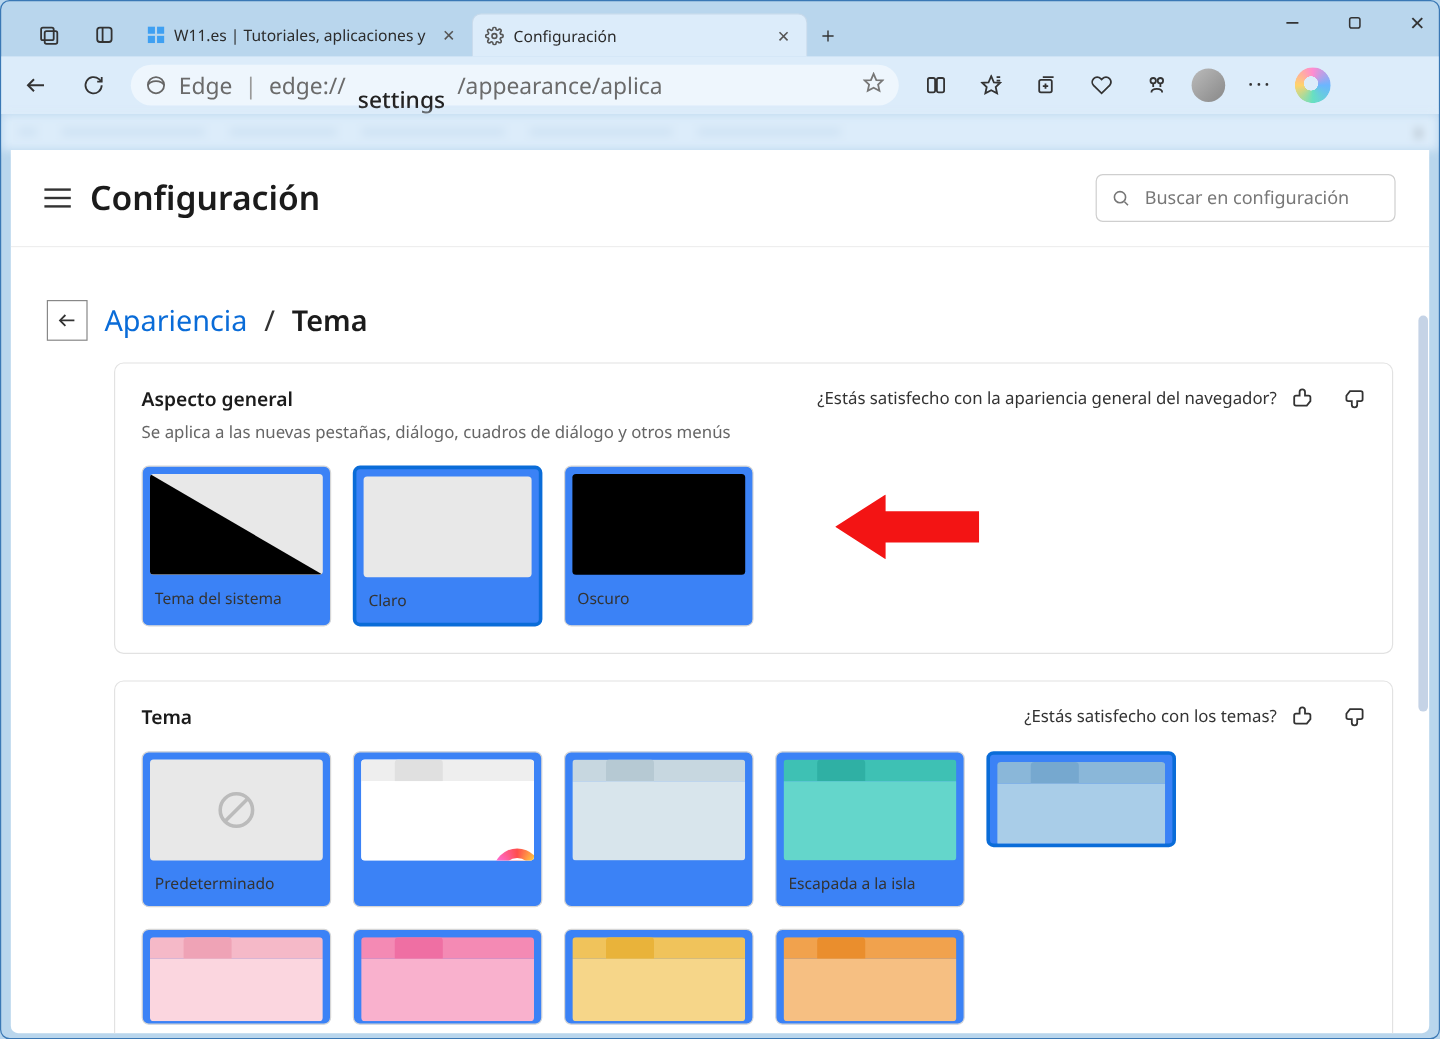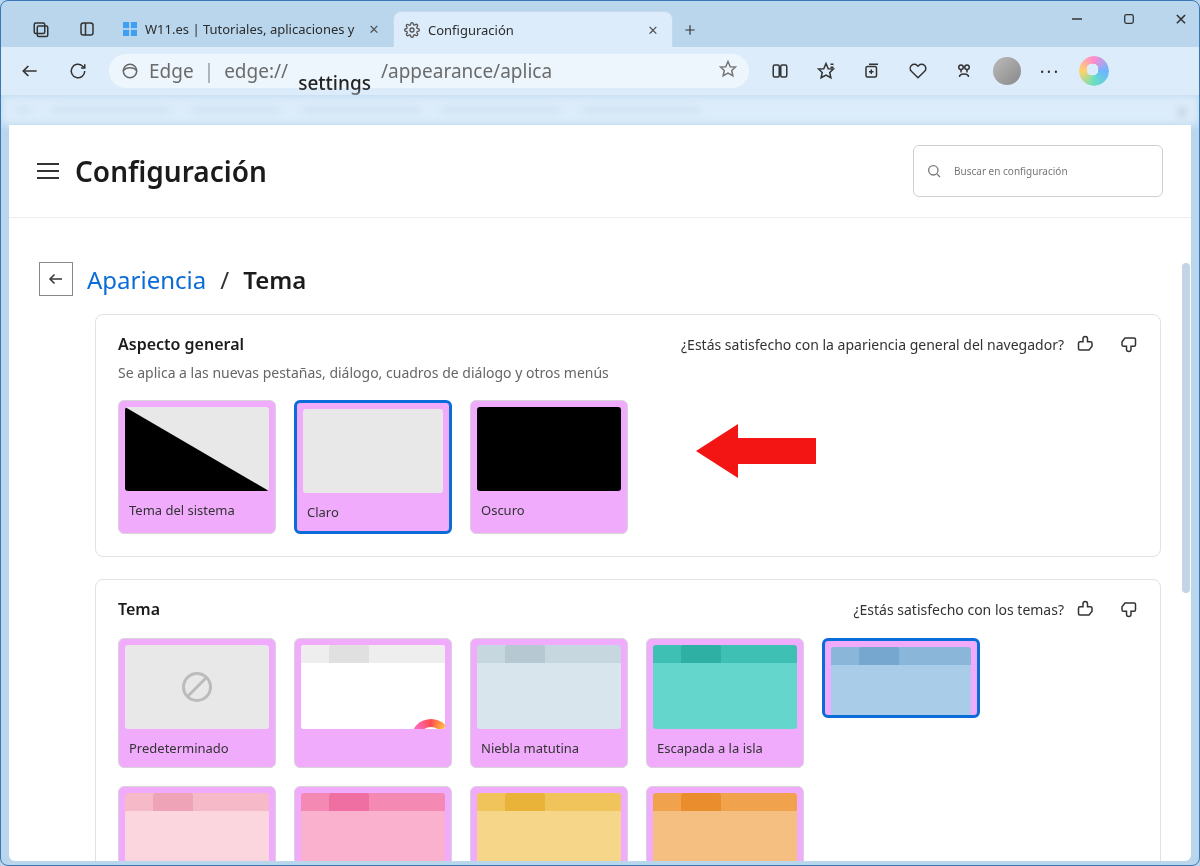--- a/index.html
+++ b/index.html
@@ -141,26 +141,26 @@
   }
   .hamburger { width: 22px; display:flex; flex-direction:column; gap:5px; cursor:pointer; }
   .hamburger span { height:2px; background:#333; }
   .page-title { font-size: 28px; font-weight: 600; color:#1b1b1b; }
   .search-box {
     margin-left: auto;
     display: flex;
     align-items: center;
     gap: 12px;
     width: 250px;
-    height: 52px;
+    height: 40px;
     border: 1px solid #cfcfcf;
     border-radius: 6px;
     padding: 0 12px;
     color: #777;
-    font-size: 10px;
+    font-size: 15px;
   }
   .content { padding: 20px 30px; position: relative; }
   .breadcrumb-row { display:flex; align-items:center; gap:14px; padding: 24px 0 18px 0; }
   .backbox {
     width: 34px; height: 34px;
     border: 1px solid #888;
     display:flex;align-items:center;justify-content:center;
     color:#333;
   }
   .bc-link { color:#0a6cd8; font-size:24px; }
@@ -184,21 +184,21 @@
   .thumbs { display:flex; gap:22px; }
   .thumbs div { width:20px; height:20px; display:flex;align-items:center;justify-content:center; color:#333; }
   .section-desc { font-size:14px; color:#666; margin-top:8px; }
   .tiles { display:flex; gap:18px; margin-top:18px; flex-wrap:wrap; }
   .tile {
     width: 158px;
     border: 1px solid #d6d6d6;
     border-radius: 6px;
     overflow: hidden;
     cursor: pointer;
-    background:#f0abfc;
+    background:#3b82f6;
     position:relative;
   }
   .tile.selected { border-color:#0a6cd8; border-width:3px; }
   .tile .preview { height: 84px; margin:6px; border-radius:3px; position:relative; overflow:hidden; }
   .tile .cap { padding: 4px 10px 10px 10px; font-size:13px; color:#333; white-space:nowrap; overflow:hidden; text-overflow:ellipsis; }
   
   .pv-system { background:#e8e8e8; }
   .pv-system::after { content:""; position:absolute; inset:0; background:#000; clip-path: polygon(0 0, 0 100%, 100% 100%); }
   .pv-light { background:#e8e8e8; }
   .pv-dark { background:#000; }
@@ -480,21 +480,20 @@
               </div>
               <div class="color-ring"></div>
             </div>
           </div>
           <div class="tile">
             <div class="preview">
               <div class="folder" style="--top:#c7d7e0;--body:#d8e5ec;--tab:#b6c9d3;">
                 <span class="tab"></span>
               </div>
             </div>
-            <div class="cap">Niebla matutina</div>
           </div>
           <div class="tile">
             <div class="preview">
               <div class="folder" style="--top:#3ec1b4;--body:#64d6cb;--tab:#2fb0a4;">
                 <span class="tab"></span>
               </div>
             </div>
             <div class="cap">Escapada a la isla</div>
           </div>
           <div class="tile selected" style="height: 80px;">

